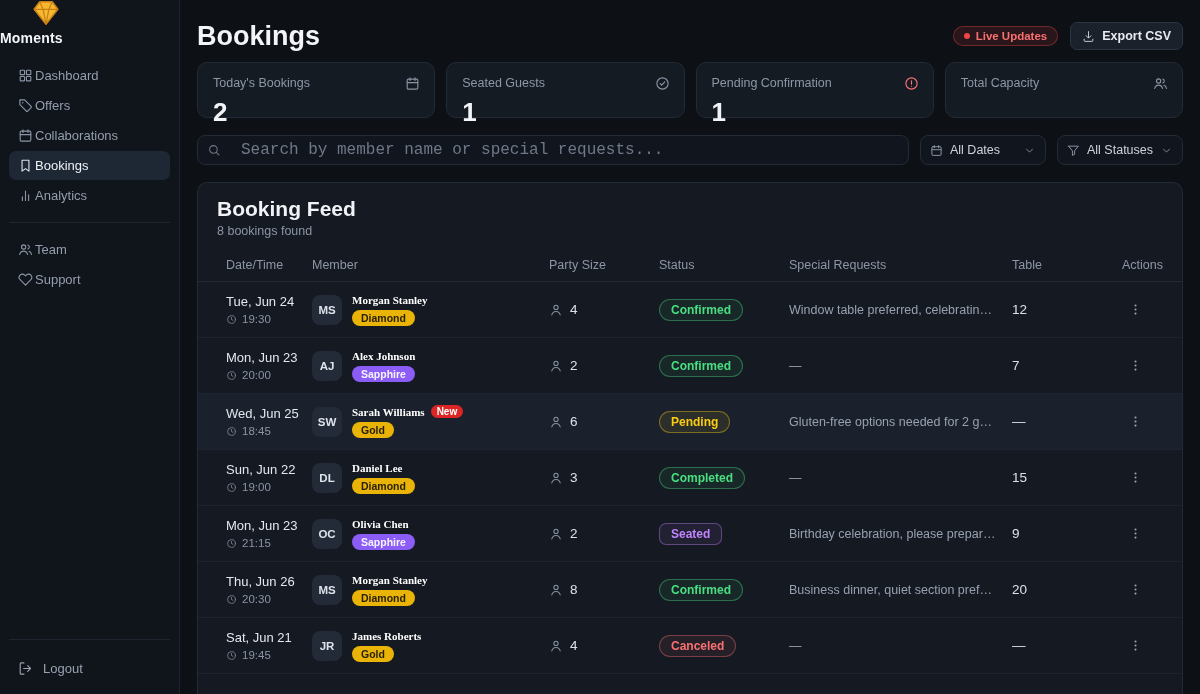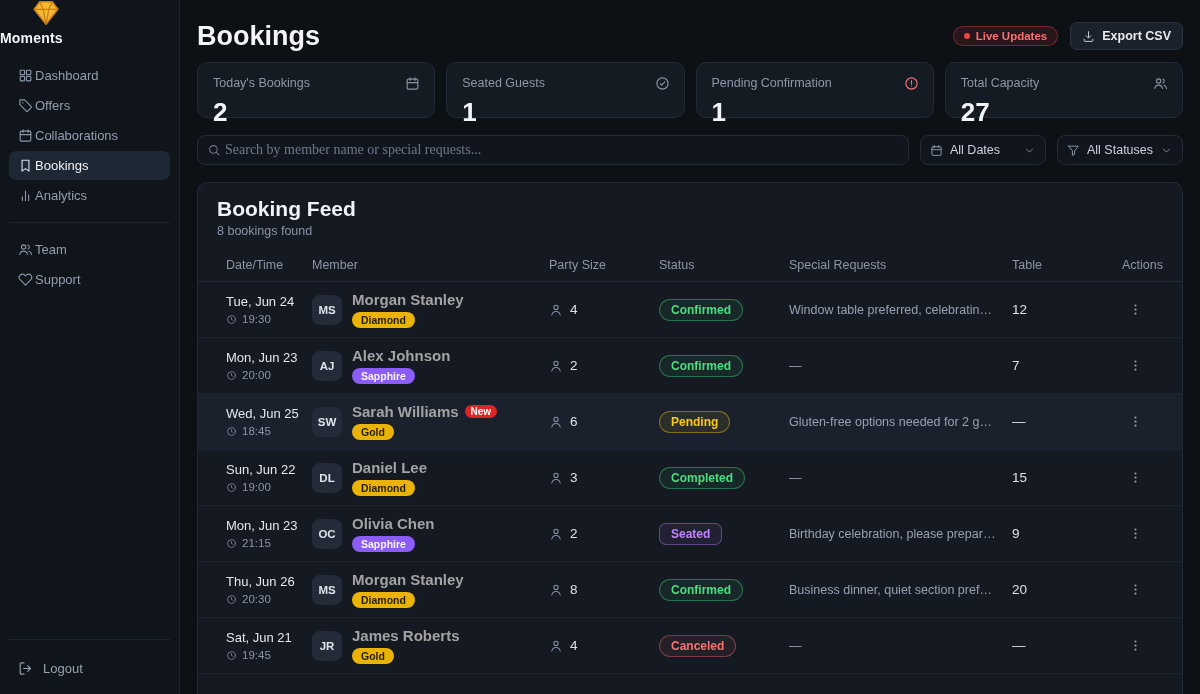--- a/index.html
+++ b/index.html
@@ -93,22 +93,22 @@
   .stat-icon.alert { color: #f87171; }
   .stat-value { font-size: 26px; font-weight: 700; color: #f2f4f8; margin-top: 7px; }
 
   
   .filters { display: flex; gap: 11px; margin-bottom: 17px; }
   .searchbox { position: relative; flex: 1; }
   .searchbox .ic { position: absolute; left: 10px; top: 8px; width: 14px; height: 14px; color: #6f7888; }
   .search-input {
     width: 100%; height: 30px;
     background: #11161e; border: 1px solid #232b37; border-radius: 8px;
-    color: #dfe3ea; font-size: 14px; padding: 0 10px 0 27px;
-    font-family: Liberation Serif, serif; outline: none;
+    color: #dfe3ea; font-size: 16px; padding: 0 10px 0 43px;
+    font-family: Liberation Mono, monospace; outline: none;
   }
   .search-input::placeholder { color: #6f7888; }
   .dd {
     width: 126px; height: 30px;
     background: #11161e; border: 1px solid #232b37; border-radius: 8px;
     display: flex; align-items: center; gap: 7px;
     padding: 0 9px; cursor: pointer;
     color: #cdd3de; font-size: 12.5px; font-family: inherit;
   }
   .dd .lead { color: #8b95a5; width: 13px; height: 13px; }
@@ -141,21 +141,21 @@
   .c-date .d2 .ic { width: 11px; height: 11px; color: #7d8696; }
 
   .c-member { display: flex; align-items: center; gap: 10px; min-width: 0; }
   .avatar {
     width: 30px; height: 30px; min-width: 30px; border-radius: 8px;
     background: #232b38; color: #dee3eb;
     font-size: 11.5px; font-weight: 700;
     display: flex; align-items: center; justify-content: center;
   }
   .m-name-line { display: flex; align-items: center; gap: 6px; }
-  .m-name { font-size: 15px; font-weight: 600; color: #a3a3a3; white-space: nowrap; }
+  .m-name { font-size: 11px; font-weight: 600; color: #ffffff; white-space: nowrap; font-family: Liberation Serif, serif; }
   .badge-new {
     font-size: 10px; font-weight: 700; color: #fff;
     background: #dc2626; padding: 1px 6px; border-radius: 999px;
   }
   .badge-new:empty { display: none; }
   .tier {
     display: inline-block; font-size: 10.5px; font-weight: 700;
     padding: 2px 9px; border-radius: 999px; margin-top: 4px;
     background: #2a313d; color: #cfd5de;
   }
@@ -326,21 +326,20 @@
     </div>
     <div class="stat-card">
       <div class="stat-label">Total Capacity</div>
       <div class="stat-icon">
         <svg class="ic" viewBox="0 0 24 24">
             <circle cx="9" cy="8" r="3.4"></circle>
             <path d="M2.7 20c.7-3.1 3.2-5.4 6.3-5.4S14.6 16.9 15.3 20"></path>
             <path d="M15.8 4.8a3.4 3.4 0 0 1 0 6.4M17.6 14.9c2.1.8 3.6 2.7 4 5.1"></path>
           </svg>
       </div>
-      <div class="stat-value">27</div>
     </div>
   </div>
 
   <div class="filters">
     <div class="searchbox">
       <svg class="ic" viewBox="0 0 24 24">
           <circle cx="11" cy="11" r="6.5"></circle>
           <path d="M20.5 20.5l-4.6-4.6"></path>
         </svg>
       <input class="search-input" type="text" placeholder="Search by member name or special requests..." style="">

